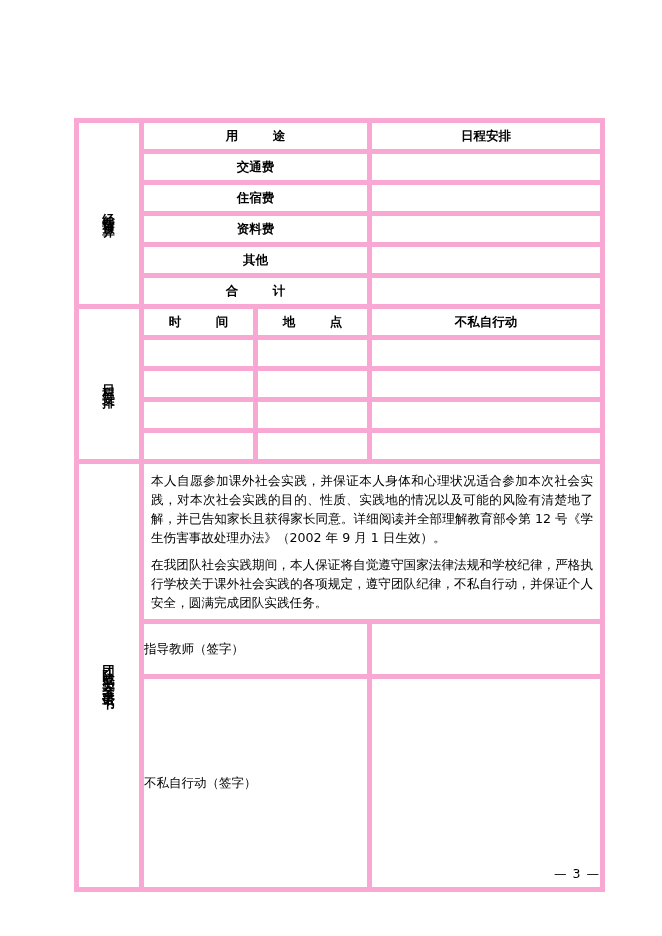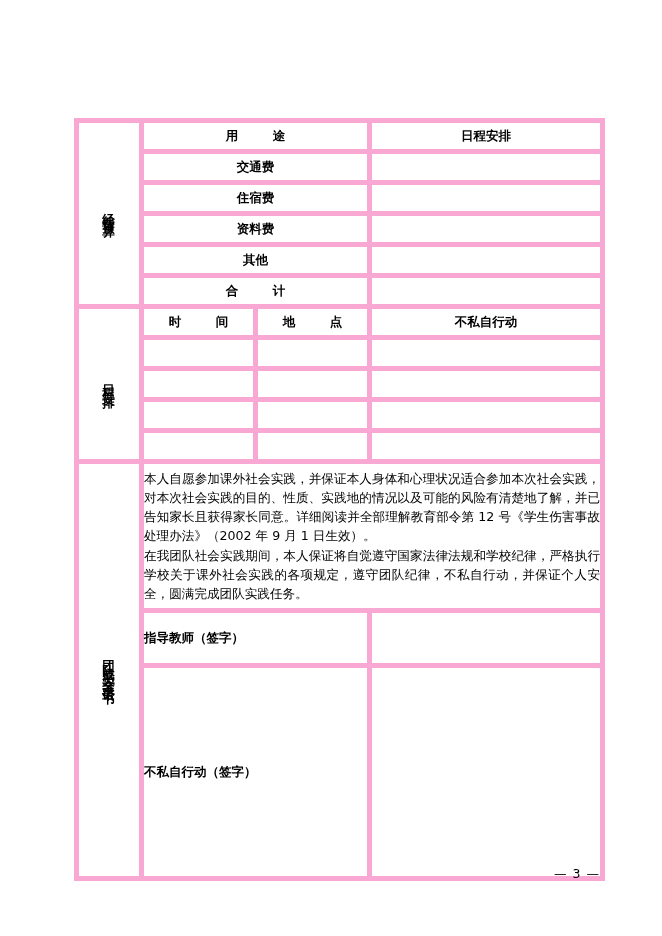--- a/index.html
+++ b/index.html
@@ -69,31 +69,31 @@
 
   .cell-empty { height: 26px; }
 
   
   .commit-body {
     vertical-align: top;
     padding: 7px 9px 8px 9px;
     text-align: justify;
   }
   .commit-body p {
-    margin: 0;
+    margin: 7px;
     font-size: 12.6px;
     line-height: 1.52;
     text-align: justify;
     text-indent: 0;
   }
 
   .sig-label {
     text-align: left;
     vertical-align: middle;
-    font-weight: bold;
+    font-weight: normal;
     padding-left: 9px;
     font-size: 12.5px;
   }
   .sig-blank {
     vertical-align: middle;
   }
 
   
   .page-number {
     position: absolute;

